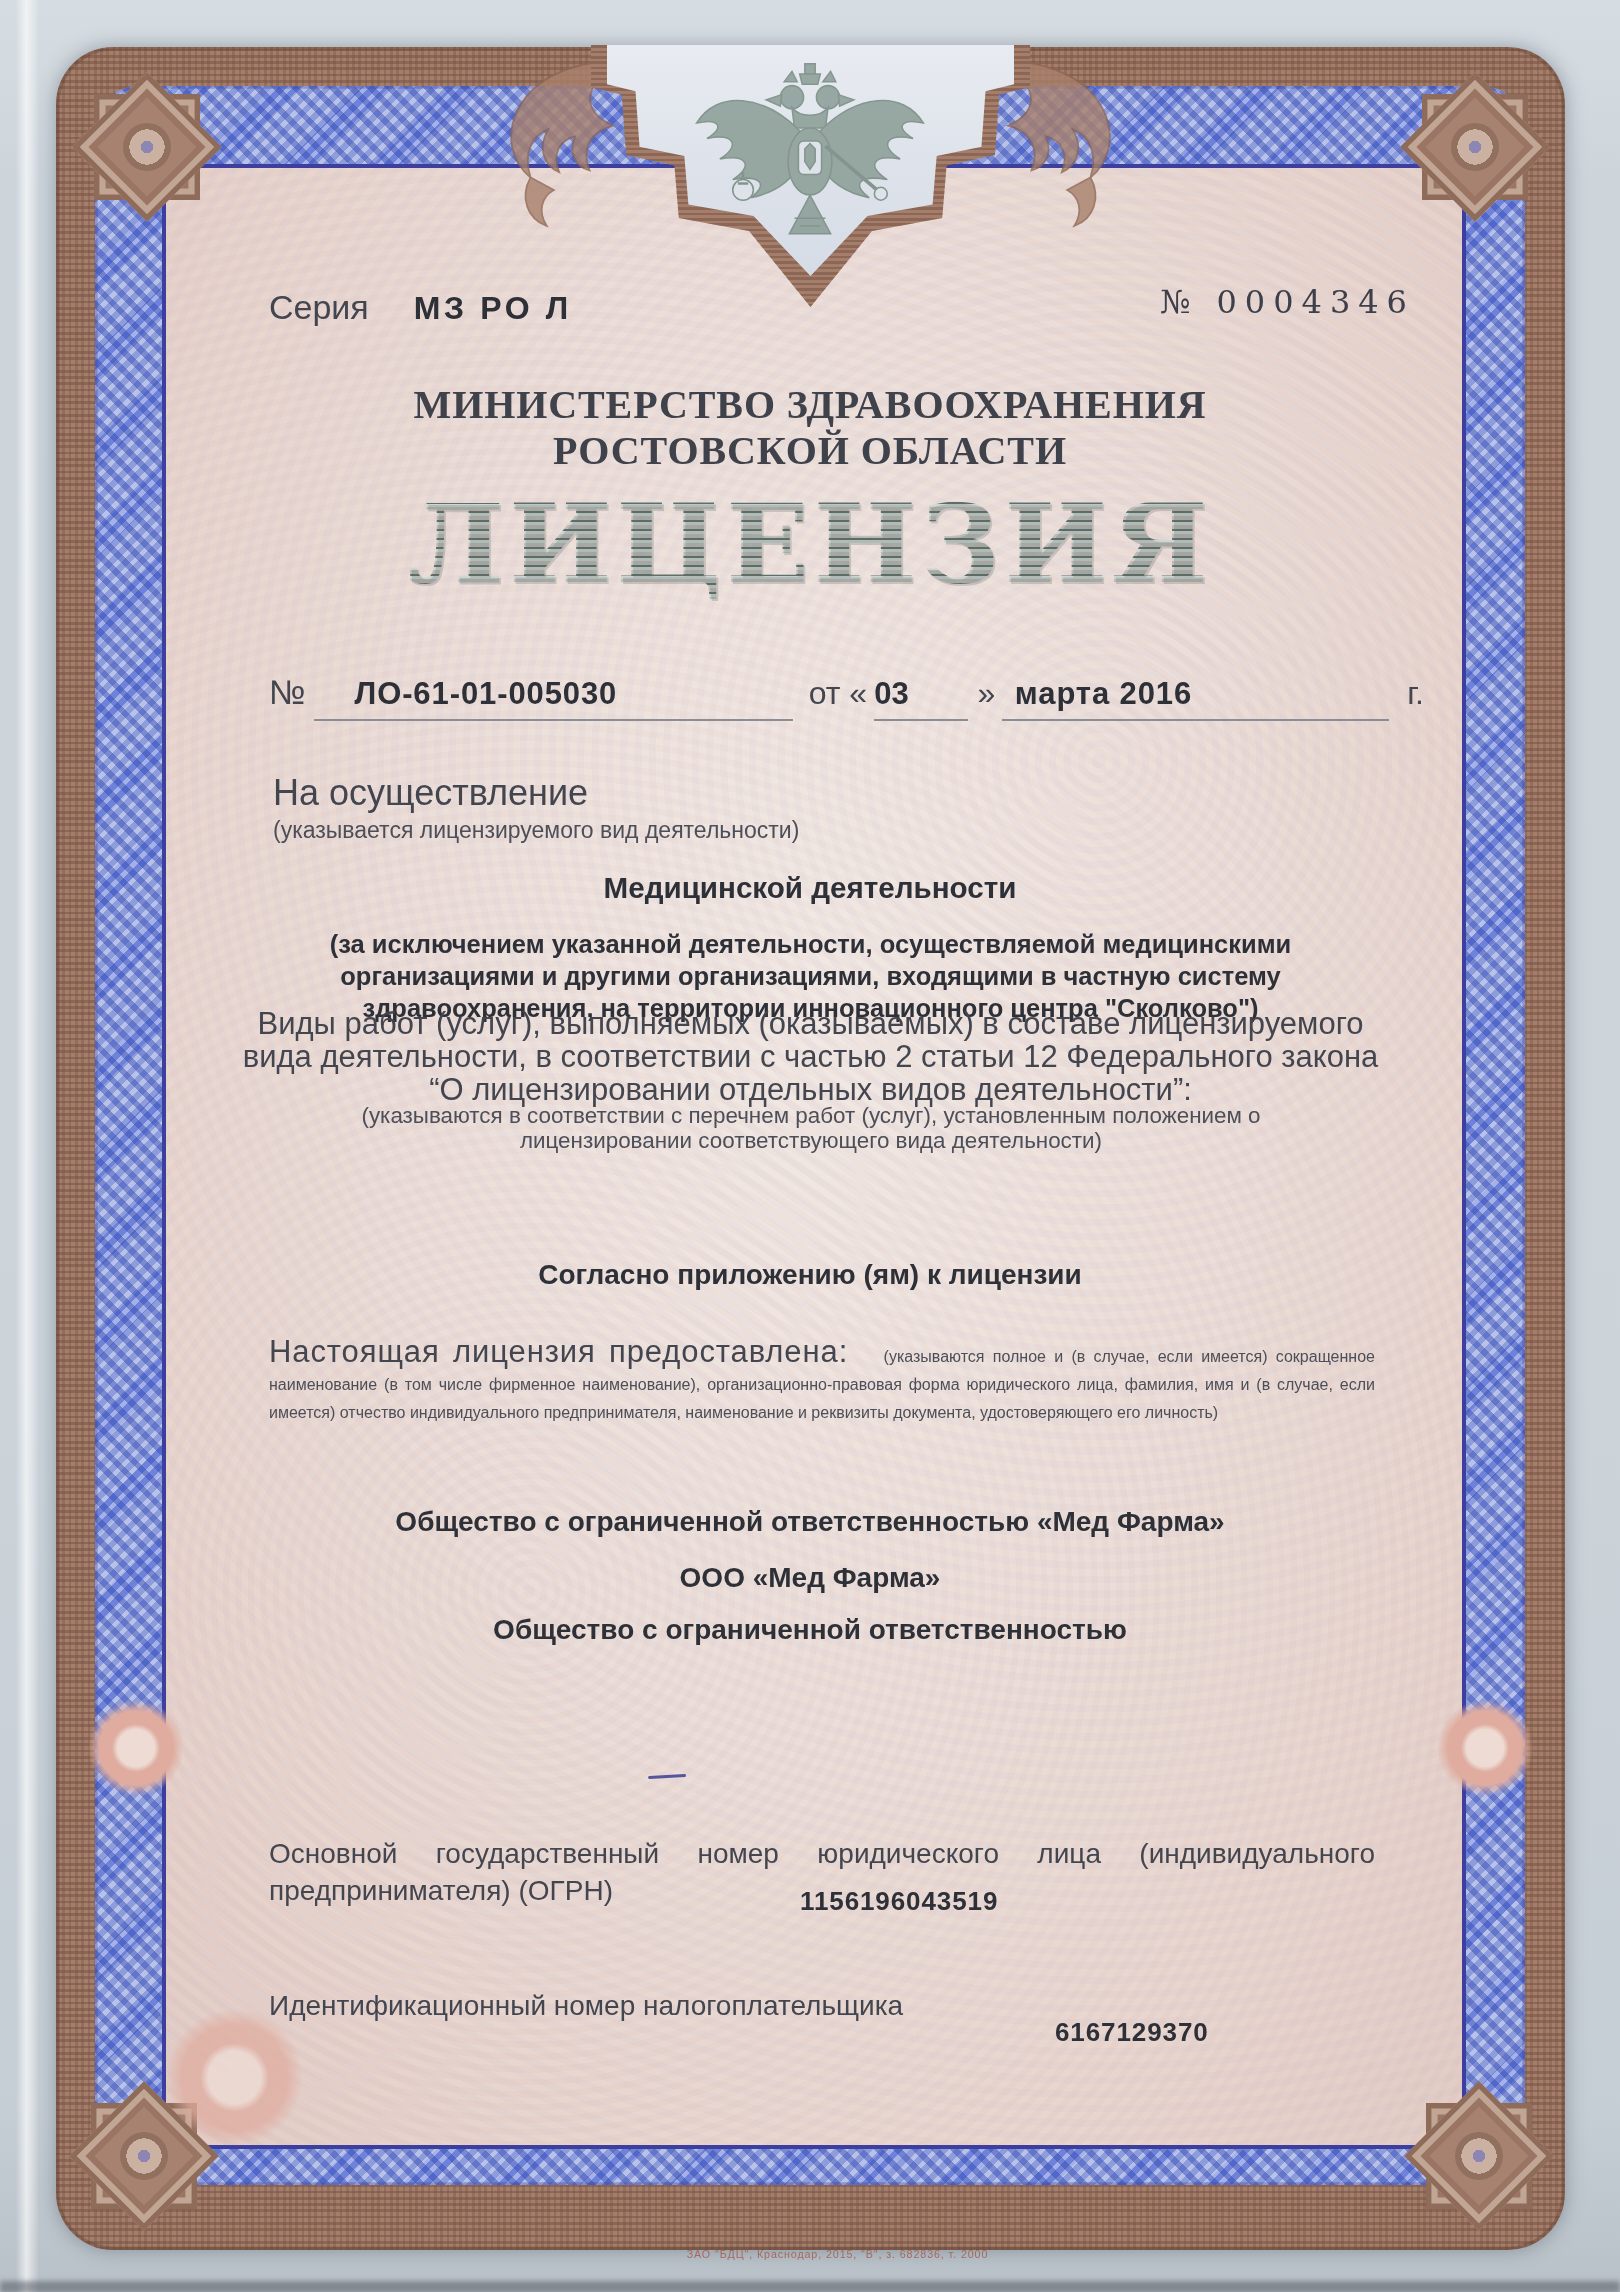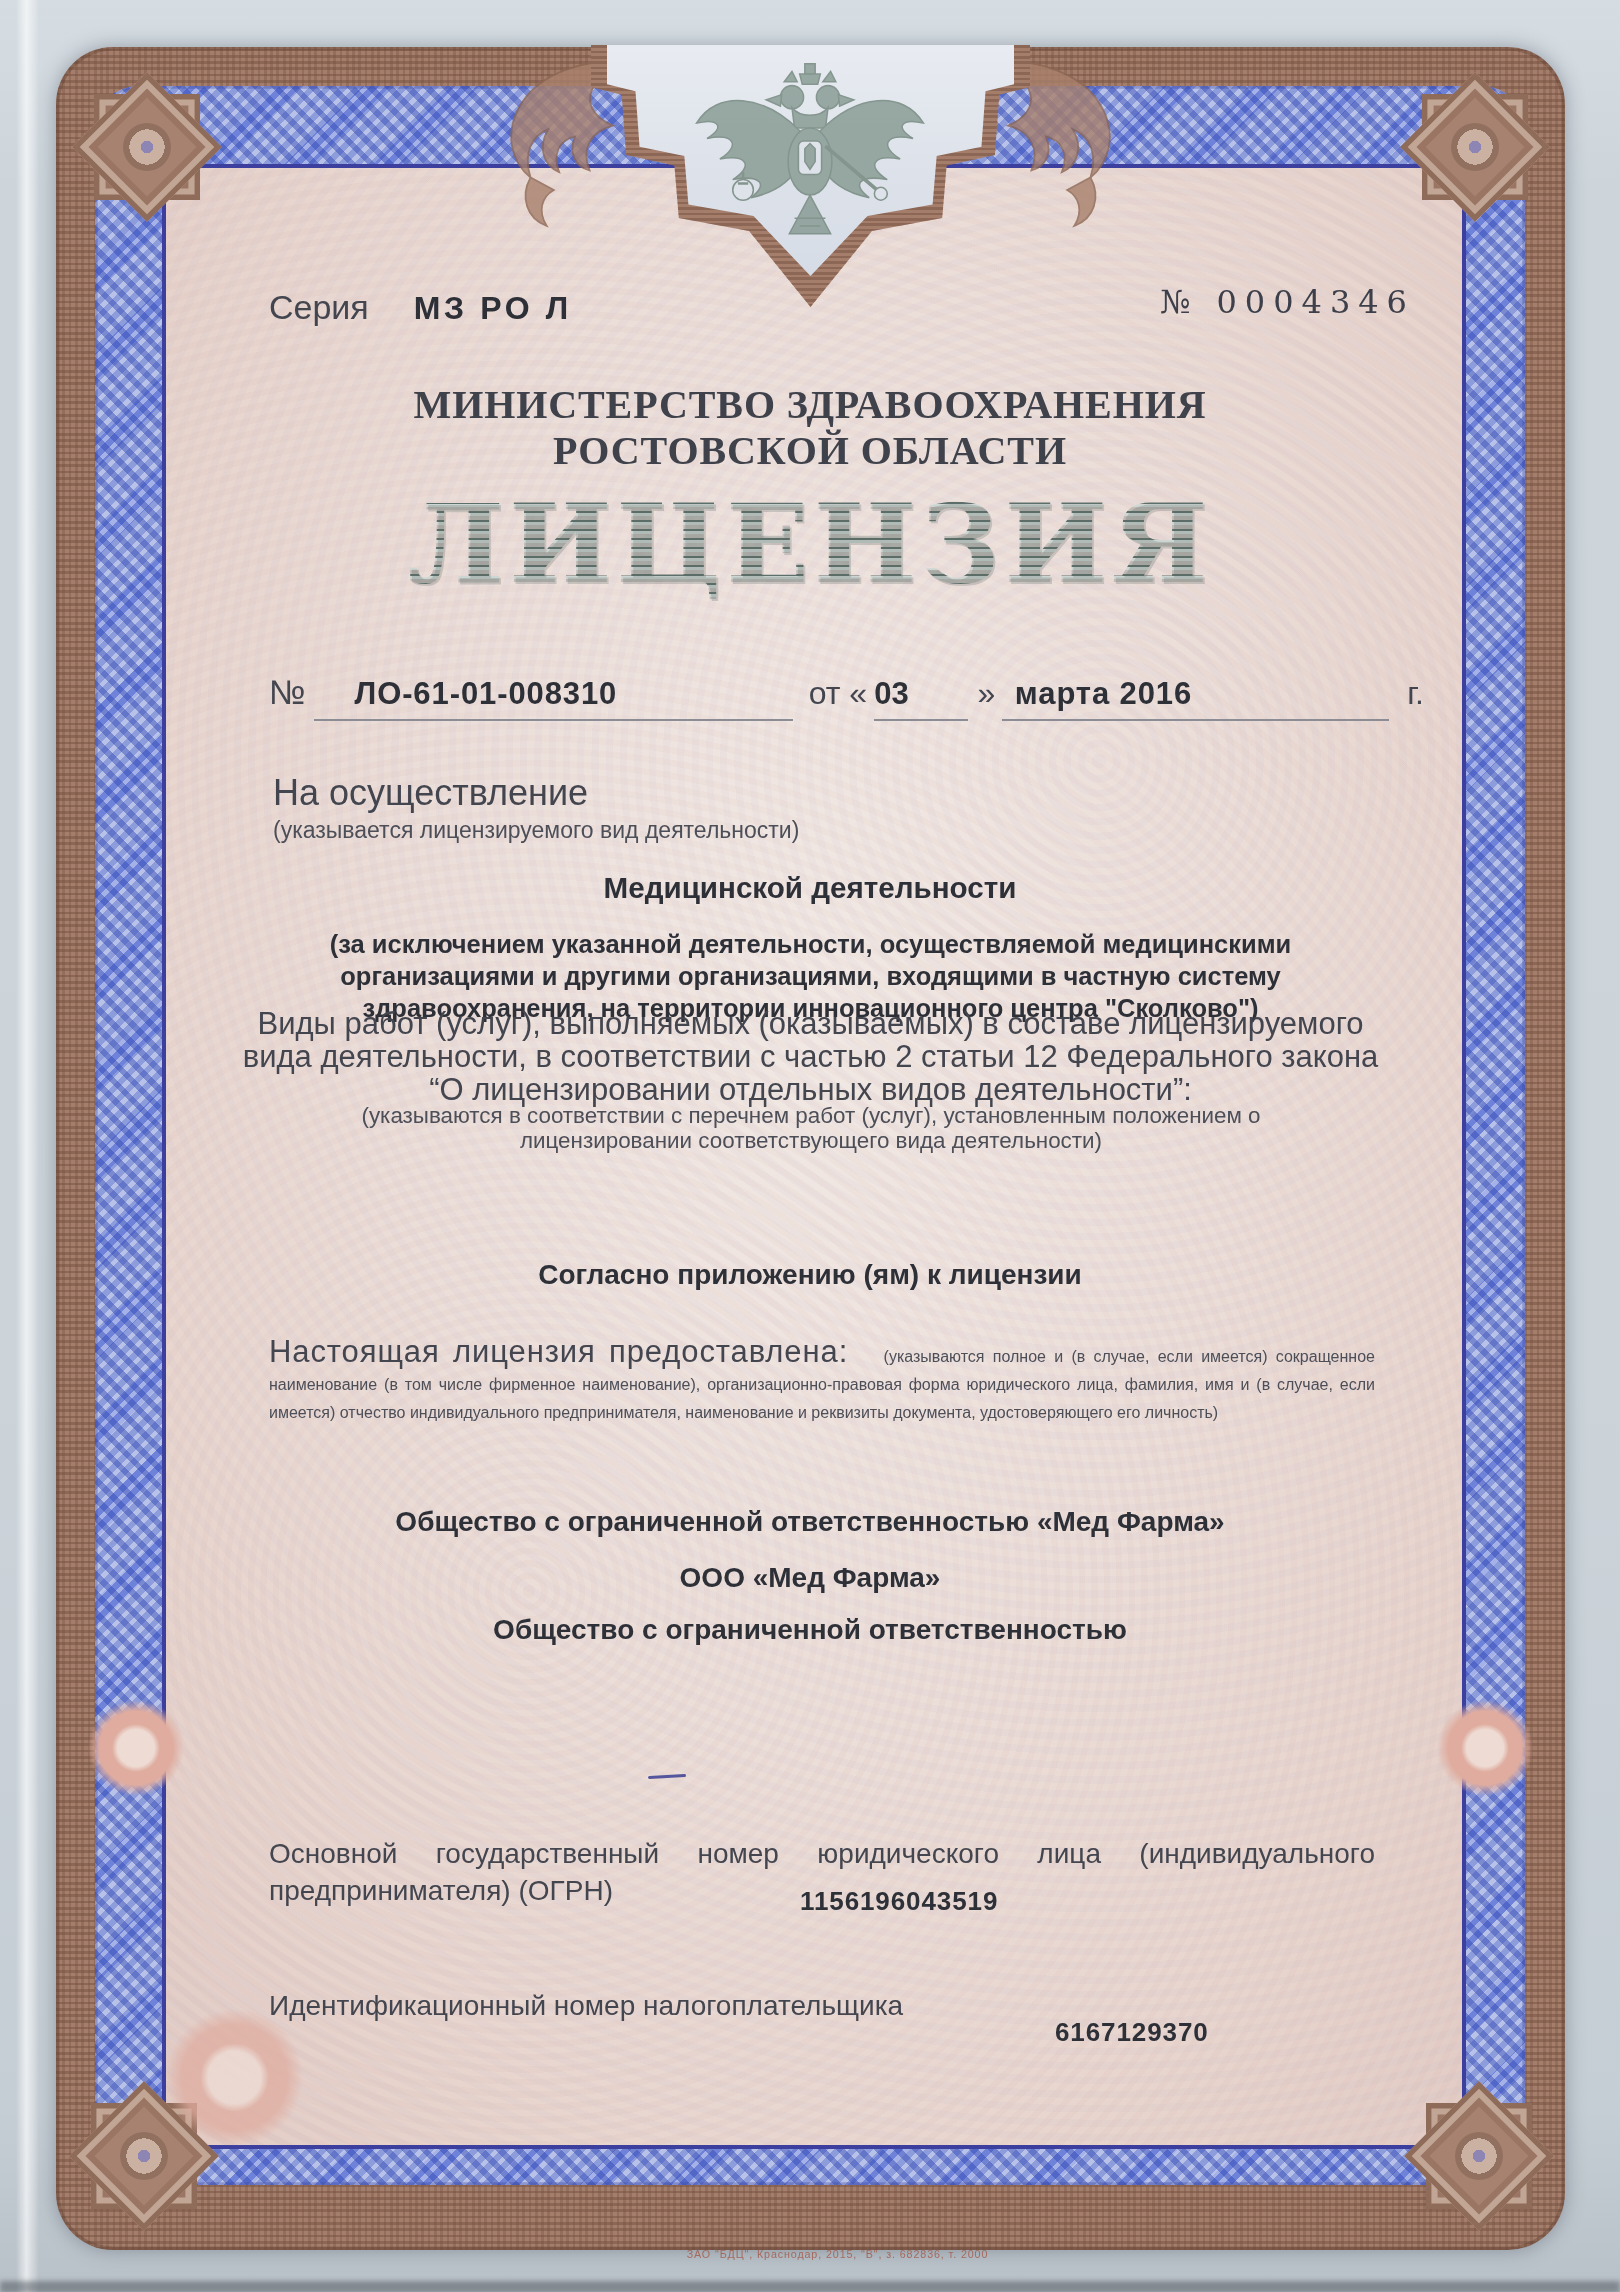--- a/index.html
+++ b/index.html
@@ -204,21 +204,21 @@
 
   <div class="abs ministry">
     <div>МИНИСТЕРСТВО ЗДРАВООХРАНЕНИЯ</div>
     <div>РОСТОВСКОЙ ОБЛАСТИ</div>
   </div>
 
   <div class="abs license-title">ЛИЦЕНЗИЯ</div>
 
   <div class="abs licnum-row">
     <span class="serif lbl">№</span>
-    <span class="sansb ubox licnum-val">ЛО-61-01-008310</span>
+    <span class="sansb ubox licnum-val">ЛО-61-01-005030</span>
     <span class="serif from-part">от «</span>
     <span class="sansb ubox day-box">03</span>
     <span class="serif quote-close">»</span>
     <span class="sansb ubox month-box">марта 2016</span>
     <span class="serif year-suffix">г.</span>
   </div>
 
   <div class="abs serif activity-heading">На осуществление</div>
   <div class="abs serif hint activity-hint">(указывается лицензируемого вид деятельности)</div>
   <div class="abs sansb activity-value">Медицинской деятельности</div>

